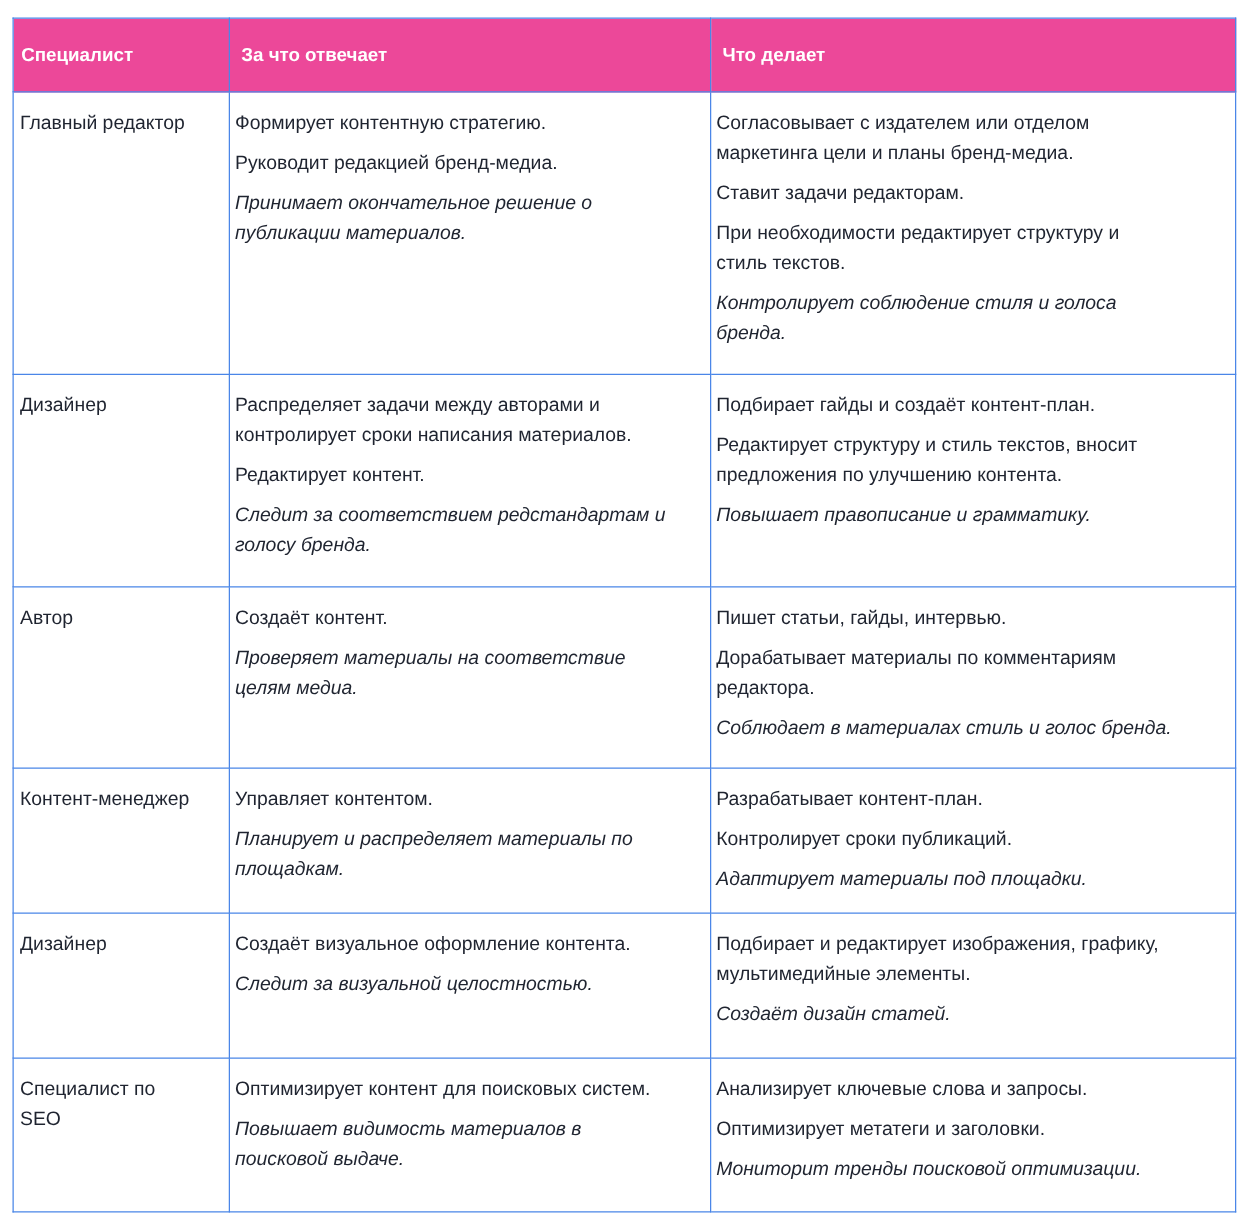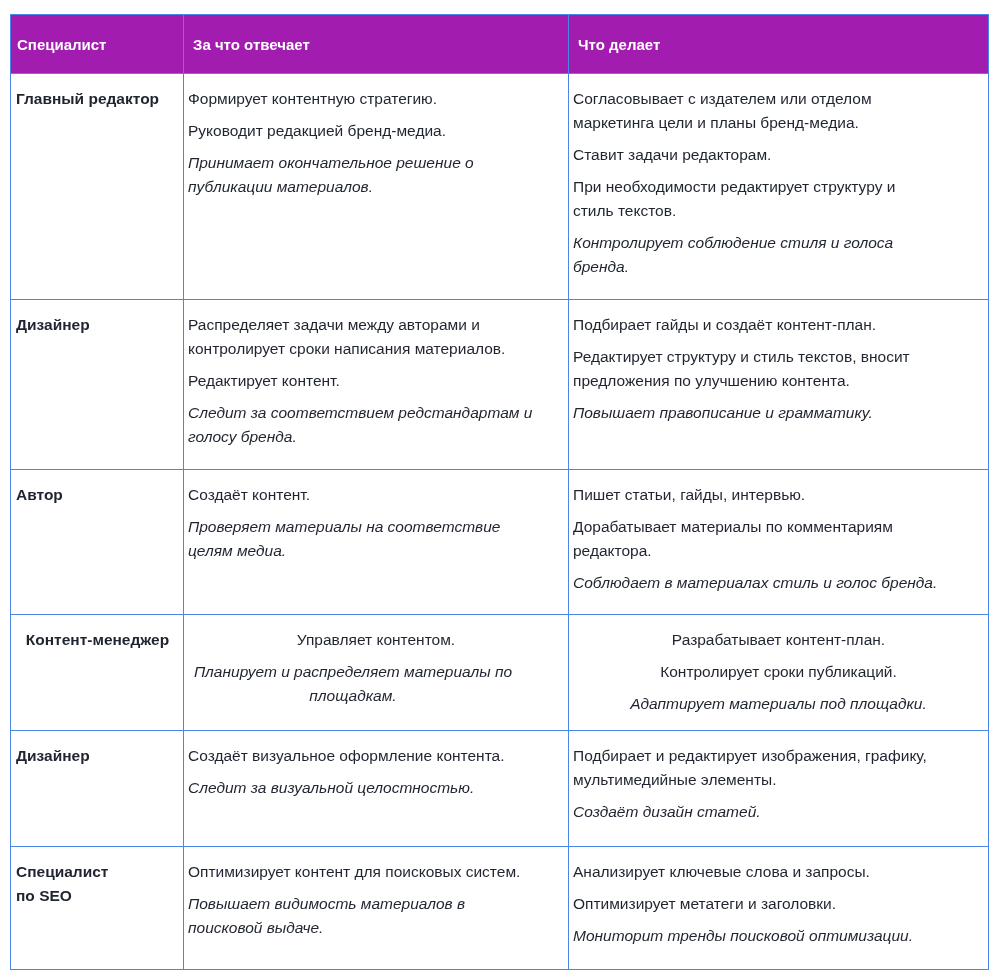--- a/index.html
+++ b/index.html
@@ -3,37 +3,37 @@
 <meta charset="utf-8">
 <style>
   html, body { margin: 0; padding: 0; background: #ffffff; }
   body { width: 1000px; height: 977px; position: relative; font-family: "Liberation Sans", "DejaVu Sans", sans-serif; color: #1f2430; }
   .tbl {
     position: absolute; left: 10px; top: 14px; width: 978px;
     border-collapse: collapse; table-layout: fixed;
   }
   .tbl th, .tbl td { border: 1px solid #4a86e8; vertical-align: top; text-align: left; }
   .tbl th {
-    background: #a21caf; color: #ffffff; font-weight: bold; font-size: 15px;
+    background: #ec4899; color: #ffffff; font-weight: bold; font-size: 15px;
     height: 58px; vertical-align: middle; padding: 0 6px;
     border-color: #4a86e8;
   }
   .tbl th.c2, .tbl th.c3 { padding-left: 9px; }
   .tbl td { font-size: 15.5px; line-height: 24px; padding: 13px 4px 14px 4px; }
-  .tbl td.c1 { font-weight: bold; padding-left: 5px; }
+  .tbl td.c1 { font-weight: normal; padding-left: 5px; }
   .tbl td.c2, .tbl td.c3 { padding-left: 4px; }
   .col1 { width: 173px; }
   .col2 { width: 385px; }
   .col3 { width: 420px; }
   .p { margin: 0 0 8px 0; }
   .p:last-child { margin-bottom: 0; font-style: italic; }
   tr.r0 td { height: 198px; }
   tr.r1 td { height: 142px; }
   tr.r2 td { height: 117px; }
-  tr.r3 td { height: 88px; text-align: center; }
+  tr.r3 td { height: 88px; }
   tr.r4 td { height: 88px; }
   tr.r5 td { height: 95px; }
 </style>
 </head>
 <body>
 
 <table class="tbl">
   <colgroup>
     <col class="col1">
       <col class="col2">

